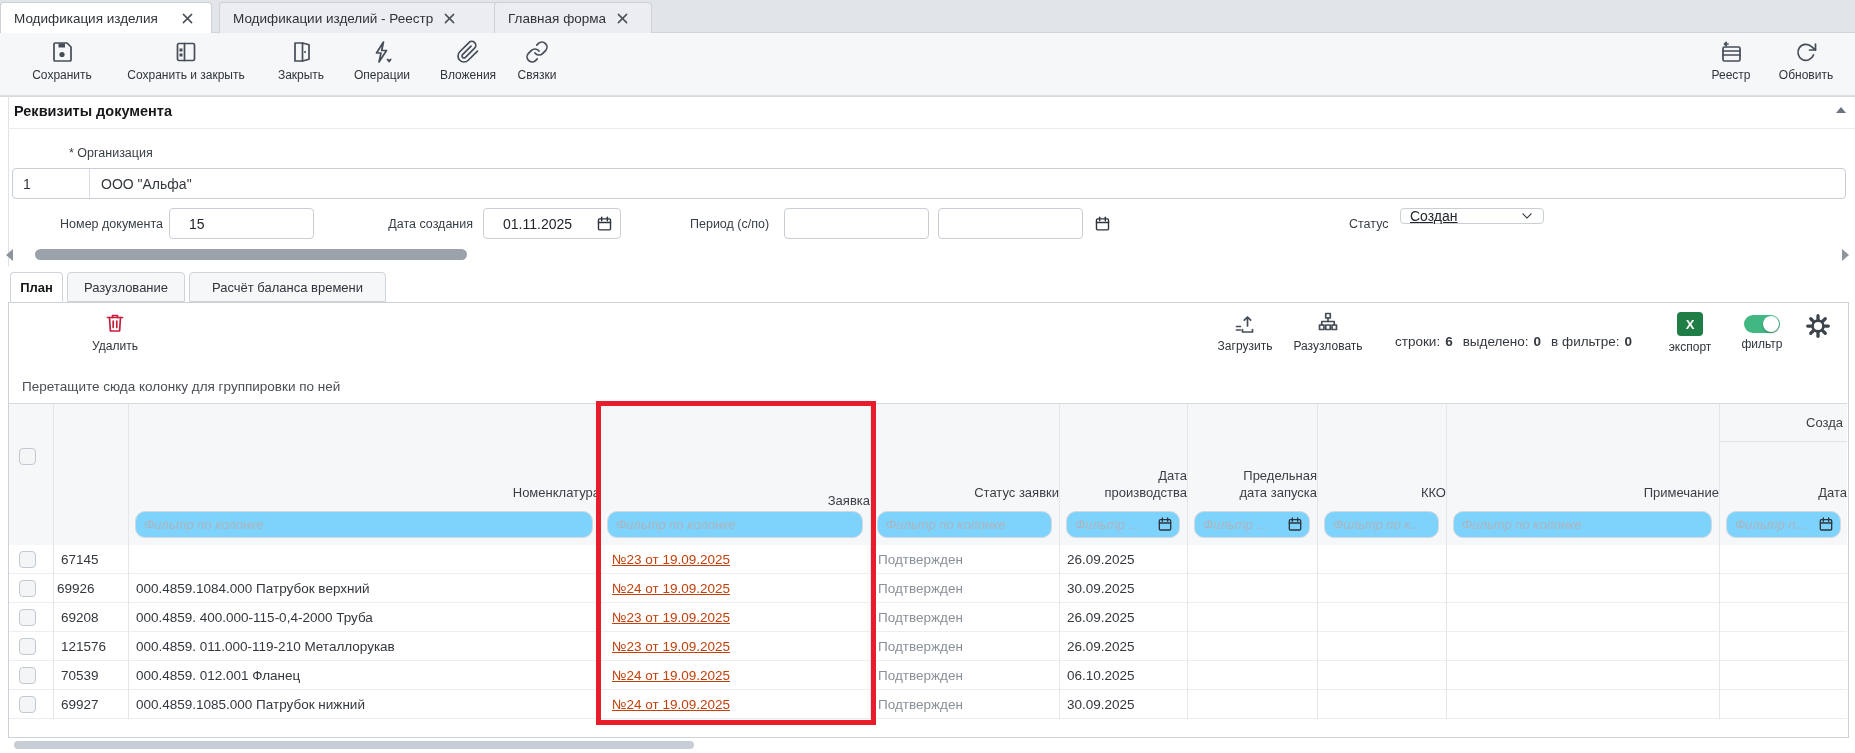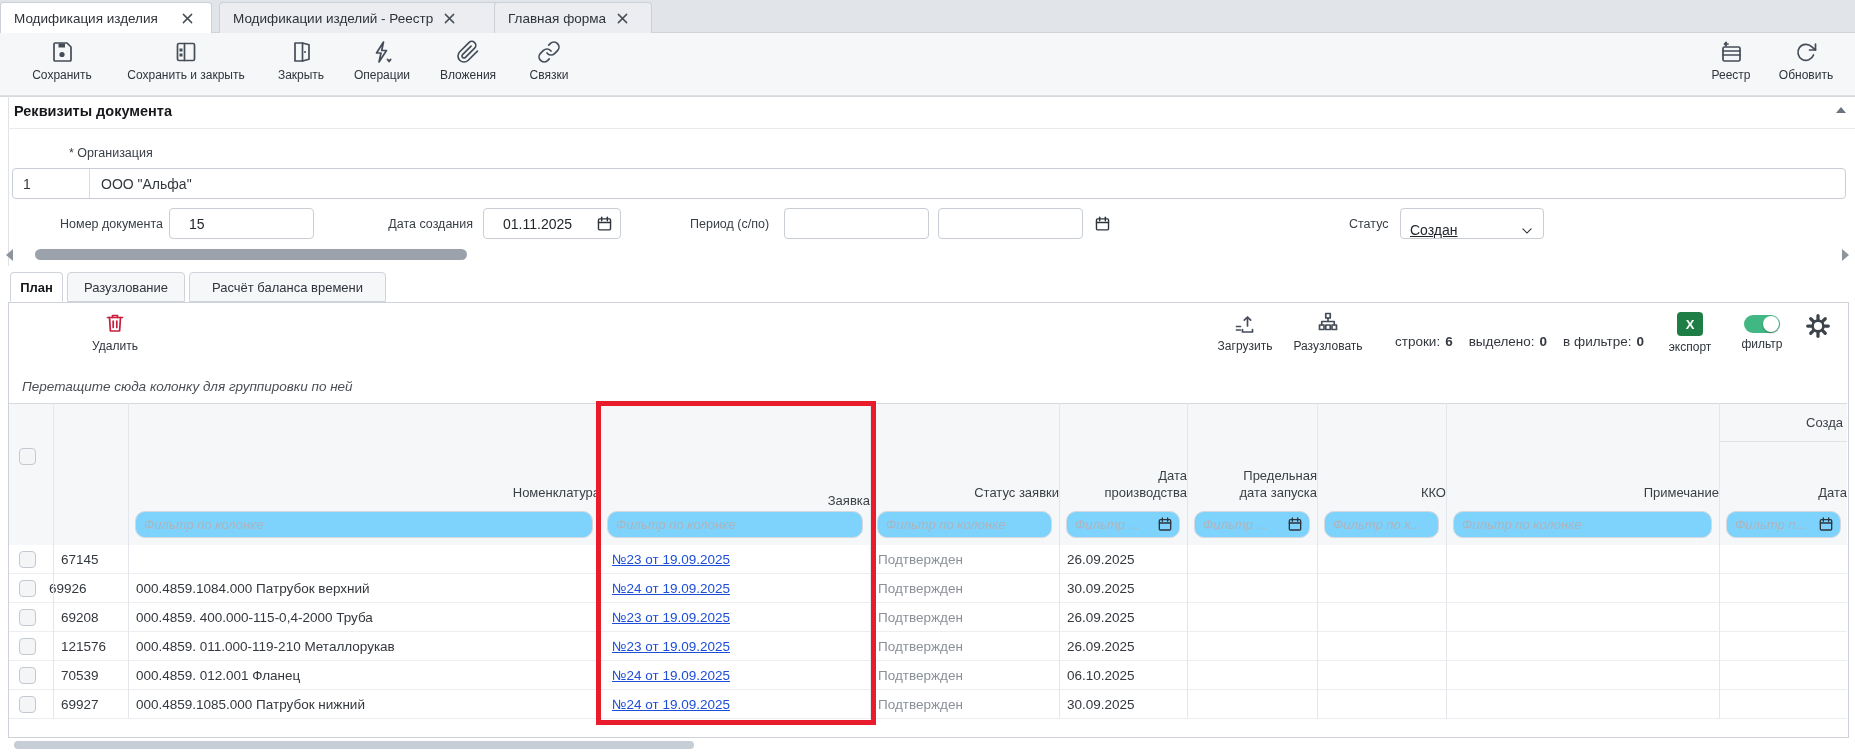--- a/index.html
+++ b/index.html
@@ -42,22 +42,22 @@
   .orgbox { position:absolute; left:12px; top:168px; width:1834px; height:31px;
     border:1px solid #c9ced5; border-radius:4px; background:#fff; display:flex; align-items:center; }
   .orgbox .idx { width:77px; height:100%; border-right:1px solid #d9dde2; display:flex;
     align-items:center; padding-left:10px; font-size:14px; color:#33383e; }
   .orgbox .val { padding-left:11px; font-size:14px; color:#33383e; }
 
   .cal-icon { position:absolute; width:17px; height:17px; cursor:pointer; }
   .cal-icon svg, .sel-chev svg { width:100%; height:100%; stroke:#2f353c; fill:none;
     stroke-width:2; stroke-linecap:round; }
 
-  .selectbox { position:absolute; height:31px; border:1px solid #c9ced5; border-radius:4px;
-    background:#fff; display:flex; align-items:flex-end; justify-content:space-between;
+  .selectbox { position:absolute; height:16px; border:1px solid #c9ced5; border-radius:4px;
+    background:#fff; display:flex; align-items:center; justify-content:space-between;
     padding:0 9px; font-size:14px; color:#22262b; cursor:pointer;text-decoration:underline; }
   .sel-chev { width:14px; height:14px; }
 
   
   .hs-thumb { position:absolute; background:#9ba2ab; border-radius:6px; cursor:pointer; }
   .hs-arrow { position:absolute; width:0; height:0; cursor:pointer; }
   .hs-arrow.left  { border-top:6px solid transparent; border-bottom:6px solid transparent; border-right:7px solid #8d949c; }
   .hs-arrow.right { border-top:6px solid transparent; border-bottom:6px solid transparent; border-left:7px solid #8d949c; }
 
   
@@ -69,51 +69,51 @@
   
   .panel { position:absolute; left:8px; top:302px; width:1841px; height:436px;
     background:#fff; border:1px solid #cdd2d8; }
 
   .gbtn { position:absolute; display:flex; flex-direction:column; align-items:center; gap:4px;
     font-size:12px; color:#2f353c; cursor:pointer; }
   .gbtn svg { width:24px; height:24px; stroke:#454d59; fill:none; stroke-width:1.7;
     stroke-linecap:round; stroke-linejoin:round; }
   .gbtn.danger svg { stroke:#c81e3c; }
 
-  .counters { position:absolute; left:1395px; top:334px; display:flex; gap:16px;
+  .counters { position:absolute; left:1395px; top:334px; display:flex; gap:10px;
     font-size:13.5px; color:#33383e; align-items:center; }
   .counters b { margin-left:5px; }
 
   .export-box { width:26px; height:24px; border-radius:4px; background:#1e7e45; color:#fff;
     font-size:13px; font-weight:bold; display:flex; align-items:center; justify-content:center; }
   .toggle { width:36px; height:18px; border-radius:9px; background:#41b883; position:relative; }
   .toggle .knob { position:absolute; right:1px; top:1px; width:16px; height:16px; border-radius:50%;
     background:#fff; box-shadow:0 1px 2px rgba(0,0,0,.35); }
 
-  .hint { position:absolute; left:22px; top:379px; font-size:13.5px; font-style:italic; color:#4a4f55; }
+  .hint { position:absolute; left:22px; top:379px; font-size:13.5px; color:#4a4f55; }
 
   
   .grid-headbg { position:absolute; left:9px; top:403px; width:1838px; height:142px; background:#f6f7f9; }
   .gline-h { position:absolute; height:0; border-top:1px solid #dfe3e8; }
   .gline-v { position:absolute; width:0; border-left:1px solid #e3e7eb; }
   .colhead { position:absolute; font-size:13px; color:#3a3f45; text-align:right; line-height:17px; }
   .g-filter { position:absolute; top:511px; height:27px; border:1px solid #d4d9df; border-radius:10px;
     background:#7dd3fc; font-family:"Liberation Sans",sans-serif; font-size:13px; color:#3a3f45; padding:0 8px; }
   .g-filter::placeholder { font-style:italic; color:#adb4bd; }
   .fcal { position:absolute; top:516px; width:16px; height:16px; }
   .fcal svg { width:100%; height:100%; stroke:#2f353c; fill:none; stroke-width:2; stroke-linecap:round; }
 
   .checkbox { position:absolute; width:17px; height:17px; border:1px solid #c3c9d0;
     border-radius:4px; background:#f4f5f7; cursor:pointer; }
 
   .grow { position:absolute; left:9px; width:1838px; height:29px; border-bottom:1px solid #eceef1; background:#fff; }
   .gcell { position:absolute; top:0; height:29px; line-height:29px; font-size:13.5px; color:#33383e;
     white-space:nowrap; overflow:hidden; }
   .gcell.muted { color:#8a9098; }
-  .gcell a { color:#1d4ed8; text-decoration:underline; }
+  .gcell a { color:#c2410c; text-decoration:underline; }
 
   .redbox { position:absolute; left:596px; top:401px; width:280px; height:324px;
     border:5px solid #e81c2b; z-index:6; pointer-events:none; }
 
   .bottom-thumb { position:absolute; left:14px; top:741px; width:680px; height:8px;
     border-radius:4px; background:#c7cdd4; cursor:pointer; }
 </style>
 </head>
 <body>
 
@@ -175,21 +175,21 @@
           <path d="M17.5 19.5l1.6 2 1.6-2" fill="#454d59"></path>
         </svg>
       <span class="lbl">Операции</span>
     </div>
     <div class="tbtn" style="left:424px;width:88px">
       <svg viewBox="0 0 24 24">
           <path d="M21.44 11.05l-9.19 9.19a6 6 0 0 1-8.49-8.49l9.19-9.19a4 4 0 0 1 5.66 5.66l-9.2 9.19a2 2 0 0 1-2.83-2.83l8.49-8.48"></path>
         </svg>
       <span class="lbl">Вложения</span>
     </div>
-    <div class="tbtn" style="left:512px;width:74px">
+    <div class="tbtn" style="left:500px;width:74px">
       <svg viewBox="0 0 24 24">
           <path d="M10 13a5 5 0 0 0 7.54.54l3-3a5 5 0 0 0-7.07-7.07l-1.72 1.71"></path>
           <path d="M14 11a5 5 0 0 0-7.54-.54l-3 3a5 5 0 0 0 7.07 7.07l1.71-1.71"></path>
         </svg>
       <span class="lbl">Связки</span>
     </div>
     <div class="tbtn" style="left:1691px;width:80px">
       <svg viewBox="0 0 24 24">
           <rect x="4" y="7" width="17" height="14" rx="1.5"></rect>
           <line x1="4" y1="11" x2="21" y2="11"></line>
@@ -387,21 +387,21 @@
 
   <div class="grow" style="top:545px">
     <div class="checkbox" style="left:10px;top:6px"></div>
     <div class="gcell" style="left:52px;width:70px">67145</div>
     <div class="gcell" style="left:603px;width:250px"><a href="#">№23 от 19.09.2025</a></div>
     <div class="gcell muted" style="left:869px;width:180px">Подтвержден</div>
     <div class="gcell" style="left:1058px;width:120px">26.09.2025</div>
   </div>
   <div class="grow" style="top:574px">
     <div class="checkbox" style="left:10px;top:6px"></div>
-    <div class="gcell" style="left:40px;width:70px">69926</div>
+    <div class="gcell" style="left:48px;width:70px">69926</div>
     <div class="gcell" style="left:127px;width:460px">000.4859.1084.000 Патрубок верхний</div>
     <div class="gcell" style="left:603px;width:250px"><a href="#">№24 от 19.09.2025</a></div>
     <div class="gcell muted" style="left:869px;width:180px">Подтвержден</div>
     <div class="gcell" style="left:1058px;width:120px">30.09.2025</div>
   </div>
   <div class="grow" style="top:603px">
     <div class="checkbox" style="left:10px;top:6px"></div>
     <div class="gcell" style="left:52px;width:70px">69208</div>
     <div class="gcell" style="left:127px;width:460px">000.4859. 400.000-115-0,4-2000 Труба</div>
     <div class="gcell" style="left:603px;width:250px"><a href="#">№23 от 19.09.2025</a></div>

